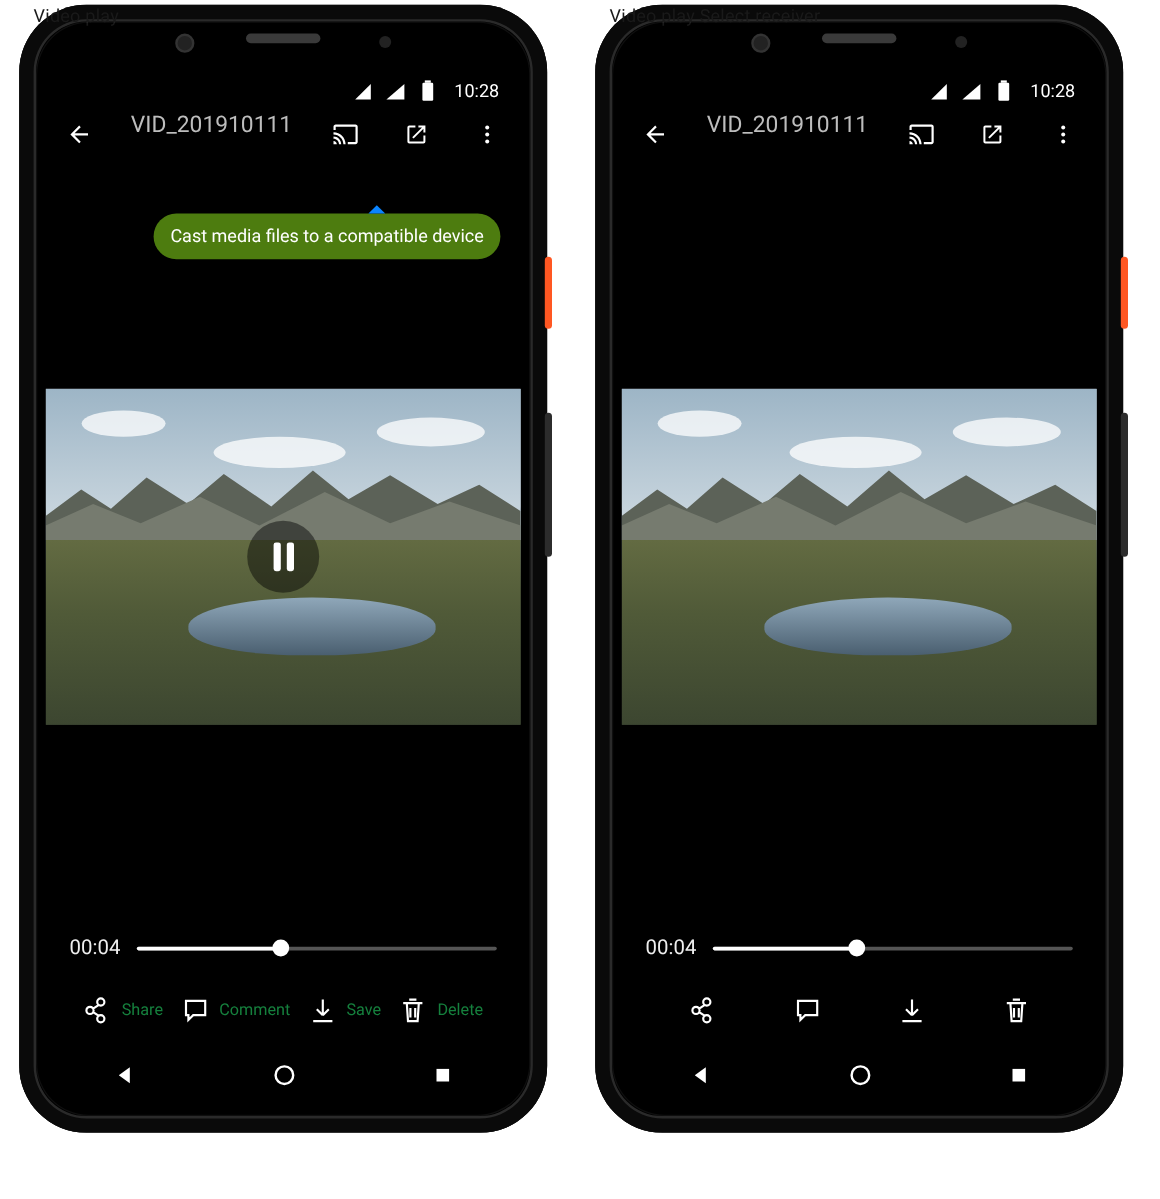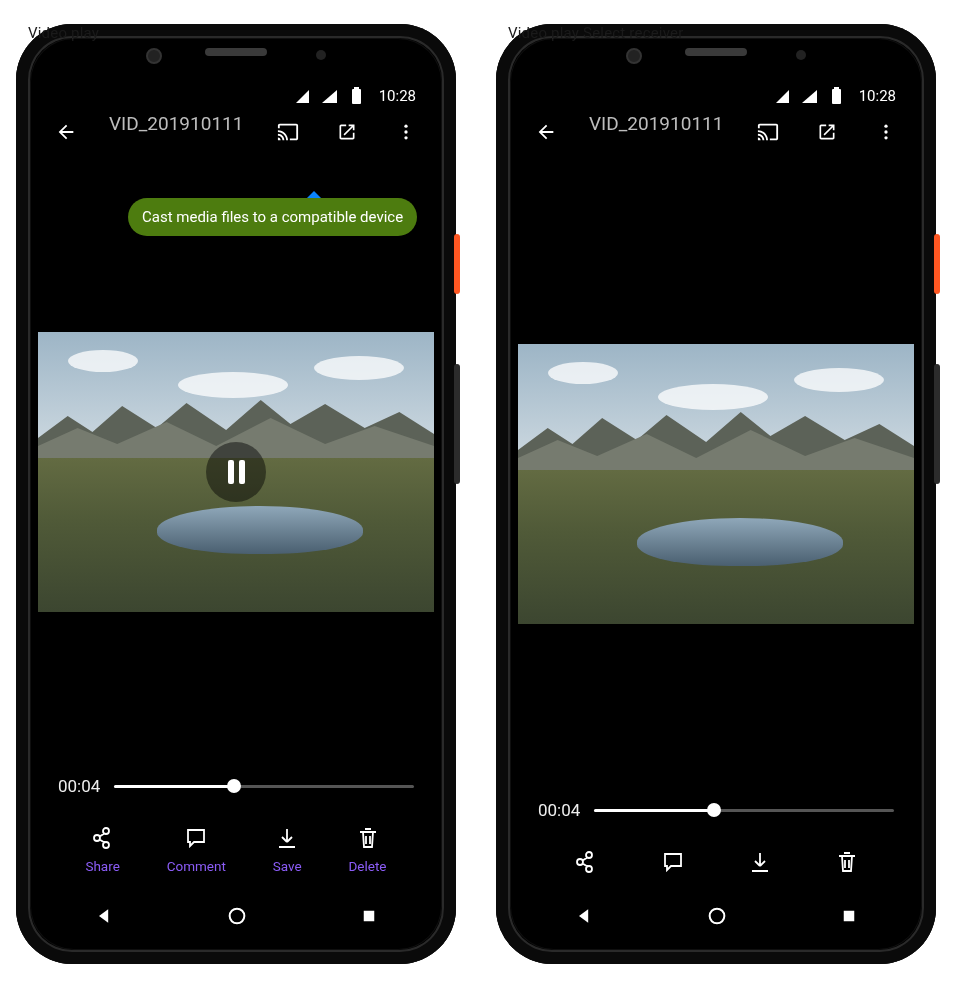--- a/index.html
+++ b/index.html
@@ -1,16 +1,16 @@
 <!DOCTYPE html>
 <html><head>
 <meta charset="utf-8">
 <style>
 html,body{margin:0;padding:0;background:#fff;font-family:Roboto,'Helvetica Neue',Arial,sans-serif;}
-.wrap{display:flex;gap:40px;padding:24px 16px 0 16px;}
+.wrap{display:flex;gap:40px;padding:4px 16px 0 16px;}
 .phone{position:relative;width:440px;height:940px;border-radius:56px;background:#000;
   box-shadow:inset 0 0 0 12px #0a0a0a,inset 0 0 0 14px #2a2a2a;}
 .phone::after{content:"";position:absolute;inset:14px;border-radius:44px;pointer-events:none;
   box-shadow:inset 0 0 0 1px rgba(255,255,255,.06);}
 .speaker{position:absolute;top:24px;left:50%;transform:translateX(-50%);width:62px;height:8px;border-radius:4px;background:#3a3a3a;}
 .cam{position:absolute;top:24px;left:130px;width:12px;height:12px;border-radius:50%;background:#222;border:2px solid #333;}
 .sensor{position:absolute;top:26px;left:300px;width:10px;height:10px;border-radius:50%;background:#222;}
 .pwr{position:absolute;right:-4px;top:210px;width:6px;height:60px;background:#ff5722;border-radius:3px;}
 .vol{position:absolute;right:-4px;top:340px;width:6px;height:120px;background:#2c2c2c;border-radius:3px;}
 .screen{position:absolute;left:22px;right:22px;top:50px;bottom:22px;border-radius:34px;overflow:hidden;background:#000;color:#fff;display:flex;flex-direction:column;}
@@ -45,21 +45,21 @@
 .playbtn span{width:6px;height:24px;background:#fff;border-radius:2px;}
 
 .controls{padding:0 20px;}
 .seek{display:flex;align-items:center;gap:14px;margin-bottom:20px;}
 .time{font-size:17px;color:#eee;}
 .track{flex:1;height:3px;background:#555;position:relative;border-radius:2px;}
 .prog{position:absolute;left:0;top:0;bottom:0;width:40%;background:#fff;border-radius:2px;}
 .thumb{position:absolute;top:50%;left:40%;transform:translate(-50%,-50%);width:14px;height:14px;border-radius:50%;background:#fff;}
 
 .actions{display:flex;justify-content:space-around;padding:10px 4px 16px 4px;}
-.action{display:flex;flex-direction:column;align-items:center;gap:8px;color:#8b5cf6;font-size:13.5px;}
+.action{display:flex;flex-direction:row;align-items:center;gap:8px;color:#15803d;font-size:13.5px;}
 
 .navbar{height:52px;display:flex;align-items:center;justify-content:space-around;background:#000;}
 
 .castpanel{position:absolute;left:30px;right:30px;top:390px;background:#424242;border-radius:4px;padding:22px 22px 18px 22px;box-shadow:0 8px 20px rgba(0,0,0,.6);}
 .casttitle{font-size:22px;color:#fff;margin-bottom:22px;}
 .castrow{display:flex;align-items:center;gap:24px;color:#fff;font-size:17px;}
 
 .ghost{position:absolute;top:0;left:12px;color:#1a1a1a;font-size:15px;letter-spacing:.2px}
 </style>
 </head>

